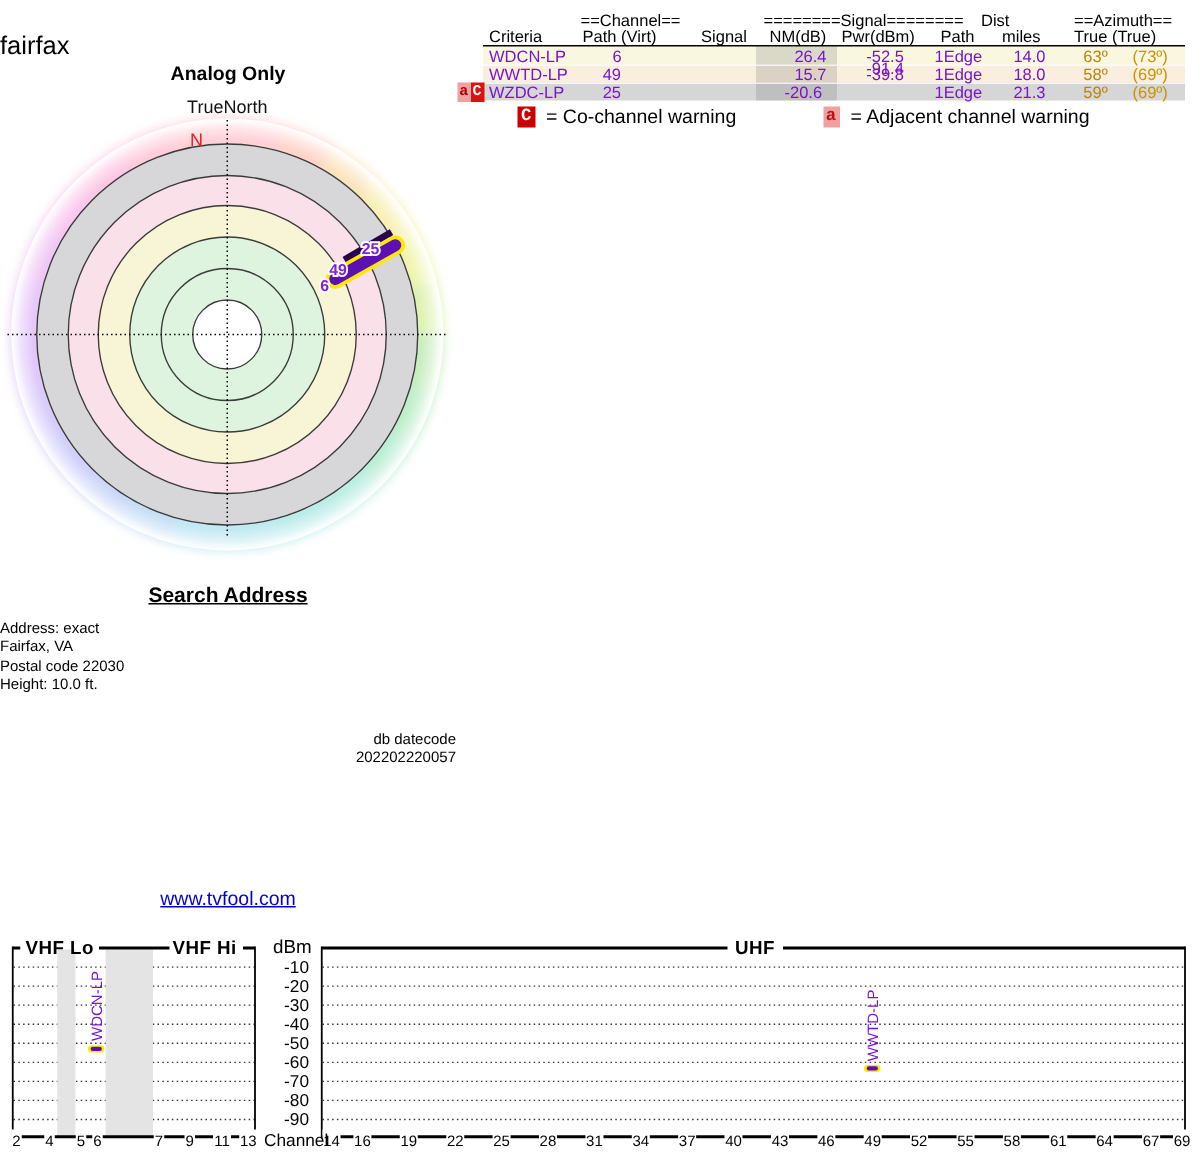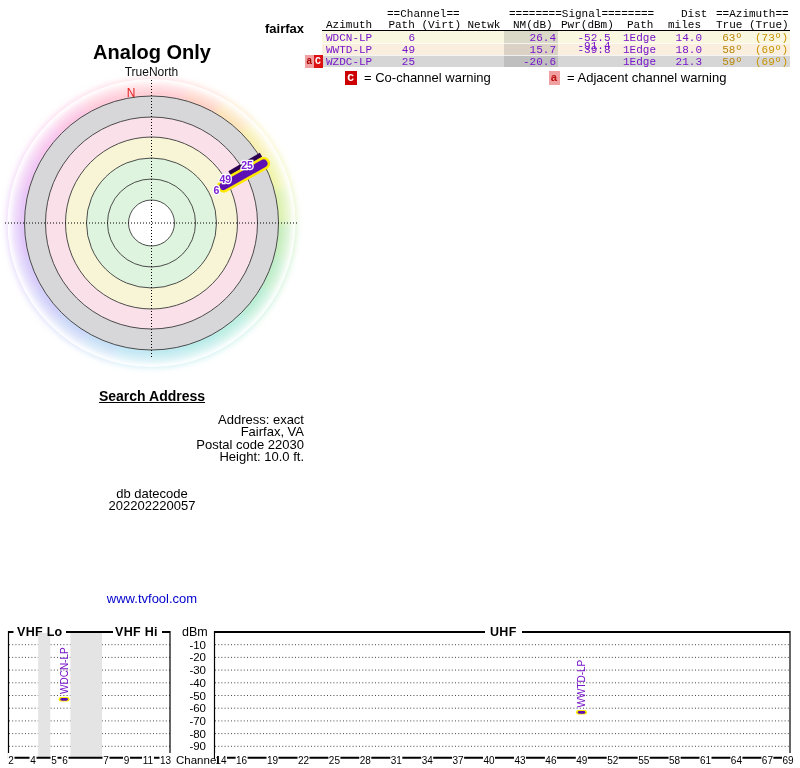--- a/index.html
+++ b/index.html
@@ -1,16 +1,16 @@
 <!DOCTYPE html>
 <html><head><meta charset="utf-8"><style>
 *{margin:0;padding:0;box-sizing:border-box}
 body{width:800px;height:768px;background:#fff;font-family:"Liberation Sans",sans-serif;position:relative;overflow:hidden}
 .a{position:absolute;white-space:pre}
-.m{font-family:Liberation Mono, monospace;font-size:11px;line-height:11px;position:absolute;white-space:pre}
+.m{font-family:Liberation Sans, sans-serif;font-size:11px;line-height:11px;position:absolute;white-space:pre}
 .pur{color:#7715c9}
 svg text{font-family:"Liberation Sans",sans-serif}
 </style></head><body>
 <svg class="a" style="left:0;top:0" width="800" height="768" viewBox="0 0 800 768">
 <defs>
 <radialGradient id="fade" gradientUnits="userSpaceOnUse" cx="151.5" cy="223" r="144">
 <stop offset="0.9" stop-color="#fff" stop-opacity="0"></stop>
 <stop offset="0.96" stop-color="#fff" stop-opacity="0.5"></stop>
 <stop offset="1" stop-color="#fff" stop-opacity="0.95"></stop>
 </radialGradient>
@@ -182,39 +182,39 @@
 <g>
 <rect x="58.6" y="697" width="11" height="4.6" rx="2.3" fill="#ffe800"></rect>
 <rect x="60.4" y="697.9" width="7.5" height="2.8" rx="1.4" fill="#5c10b4"></rect>
 <rect x="576" y="710" width="11" height="4.6" rx="2.3" fill="#ffe800"></rect>
 <rect x="577.8" y="710.9" width="7.5" height="2.8" rx="1.4" fill="#5c10b4"></rect>
 </g>
 <style>.grid line{stroke:#333;stroke-width:0.9;stroke-dasharray:1,2.2}
 svg&gt;g&gt;text,text{font-family:"Liberation Sans",sans-serif}</style>
 </svg>
 
-<div class="a" style="left:0;top:21px;width:304px;text-align:right;font-weight:bold;font-size:13px">fairfax</div>
-<div class="a" style="left:0;top:41px;width:304px;text-align:center;font-weight:bold;font-size:20px">Analog Only</div>
+<div class="a" style="left:0;top:21px;width:304px;text-align:left;font-weight:normal;font-size:17px">fairfax</div>
+<div class="a" style="left:0;top:41px;width:304px;text-align:center;font-weight:bold;font-size:13px">Analog Only</div>
 
 <div class="a" style="left:322px;top:31px;width:468px;height:12px;background:#f9f7e0"></div>
 <div class="a" style="left:322px;top:43px;width:468px;height:12px;background:#faeede"></div>
 <div class="a" style="left:322px;top:55px;width:468px;height:12px;background:#d6d6d6"></div>
 <div class="a" style="left:504px;top:31px;width:54px;height:36px;background:rgba(110,110,110,0.22)"></div>
 <div class="a" style="left:322px;top:42.5px;width:468px;height:1px;background:rgba(255,255,255,0.75)"></div>
 <div class="a" style="left:322px;top:54.5px;width:468px;height:1px;background:rgba(255,255,255,0.75)"></div>
 <div class="a" style="left:322px;top:30px;width:468px;height:1px;background:#000"></div>
 
 <div class="m" style="left:387px;top:8.7px">==Channel==</div>
 <div class="m" style="left:509px;top:8.7px">========Signal========</div>
-<div class="m" style="left:681px;top:8.7px">Dist</div>
+<div class="m" style="left:654px;top:8.7px">Dist</div>
 <div class="m" style="left:716px;top:8.7px">==Azimuth==</div>
 
-<div class="m" style="left:326px;top:19.7px">Azimuth</div>
+<div class="m" style="left:326px;top:19.7px">Criteria</div>
 <div class="m" style="left:388.4px;top:19.7px">Path (Virt)</div>
-<div class="m" style="left:467.4px;top:19.7px">Netwk</div>
+<div class="m" style="left:467.4px;top:19.7px">Signal</div>
 <div class="m" style="left:513px;top:19.7px">NM(dB)</div>
 <div class="m" style="left:561px;top:19.7px">Pwr(dBm)</div>
 <div class="m" style="left:627px;top:19.7px">Path</div>
 <div class="m" style="left:668px;top:19.7px">miles</div>
 <div class="m" style="left:716px;top:19.7px">True (True)</div>
 
 <div class="m pur" style="left:326px;top:32.7px">WDCN-LP</div>
 <div class="m pur" style="left:408.4px;top:32.7px">6</div>
 <div class="m pur" style="left:529.6px;top:32.7px">26.4</div>
 <div class="m pur" style="left:577.5px;top:32.7px">-52.5</div>
@@ -241,19 +241,19 @@
 
 <div class="a" style="left:305px;top:54.5px;width:8.5px;height:13px;background:#f0a0a0;color:#aa0000;font-family:'Liberation Mono',monospace;font-size:10px;font-weight:bold;text-align:center;line-height:13px">a</div>
 <div class="a" style="left:313.5px;top:54.5px;width:9px;height:13px;background:#dd1111;color:#fff;font-family:'Liberation Mono',monospace;font-size:10px;font-weight:bold;text-align:center;line-height:13px">C</div>
 
 <div class="a" style="left:344.5px;top:70.5px;width:12.5px;height:14px;background:#cc0000;color:#fff;font-family:'Liberation Mono',monospace;font-size:11.5px;font-weight:bold;text-align:center;line-height:14px">C</div>
 <div class="a" style="left:364px;top:71px;font-size:13px;line-height:13px">= Co-channel warning</div>
 <div class="a" style="left:548.5px;top:70.5px;width:11px;height:14px;background:#f0a0a0;color:#bb1111;font-family:'Liberation Mono',monospace;font-size:11.5px;font-weight:bold;text-align:center;line-height:14px">a</div>
 <div class="a" style="left:567px;top:71px;font-size:13px;line-height:13px">= Adjacent channel warning</div>
 
 <div class="a" style="left:0;top:388px;width:304px;text-align:center;font-weight:bold;font-size:14px;text-decoration:underline">Search Address</div>
-<div class="a" style="left:0;top:414px;width:304px;text-align:right;font-size:13px;line-height:12.4px">Address: exact
+<div class="a" style="left:0;top:414px;width:304px;text-align:left;font-size:10px;line-height:12.4px">Address: exact
 Fairfax, VA
 Postal code 22030
 Height: 10.0 ft.</div>
-<div class="a" style="left:0;top:488px;width:304px;text-align:center;font-size:13px;line-height:12.4px">db datecode
+<div class="a" style="left:0;top:488px;width:304px;text-align:right;font-size:10px;line-height:12.4px">db datecode
 202202220057</div>
-<div class="a" style="left:0;top:591px;width:304px;text-align:center;font-size:13px"><span style="color:#0000cc;">www.tvfool.com</span></div>
+<div class="a" style="left:0;top:591px;width:304px;text-align:center;font-size:13px"><span style="color:#0000cc;text-decoration:underline">www.tvfool.com</span></div>
 
 </body></html>

